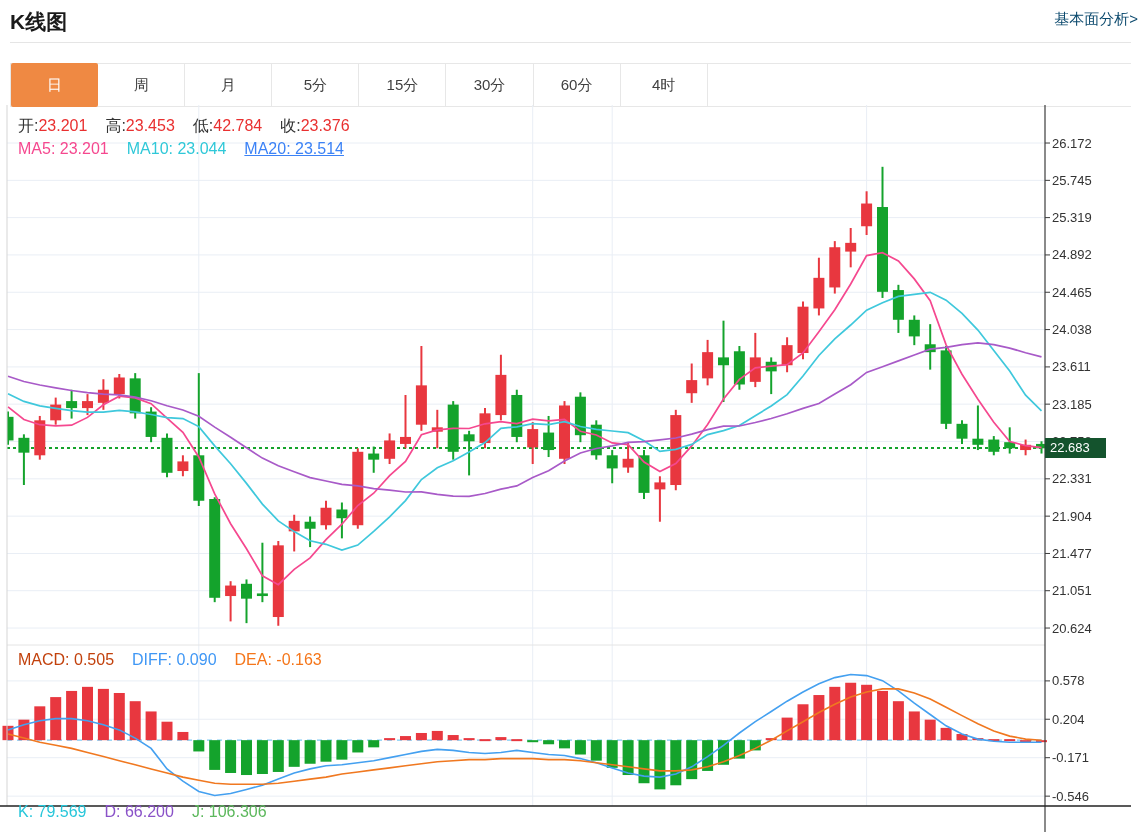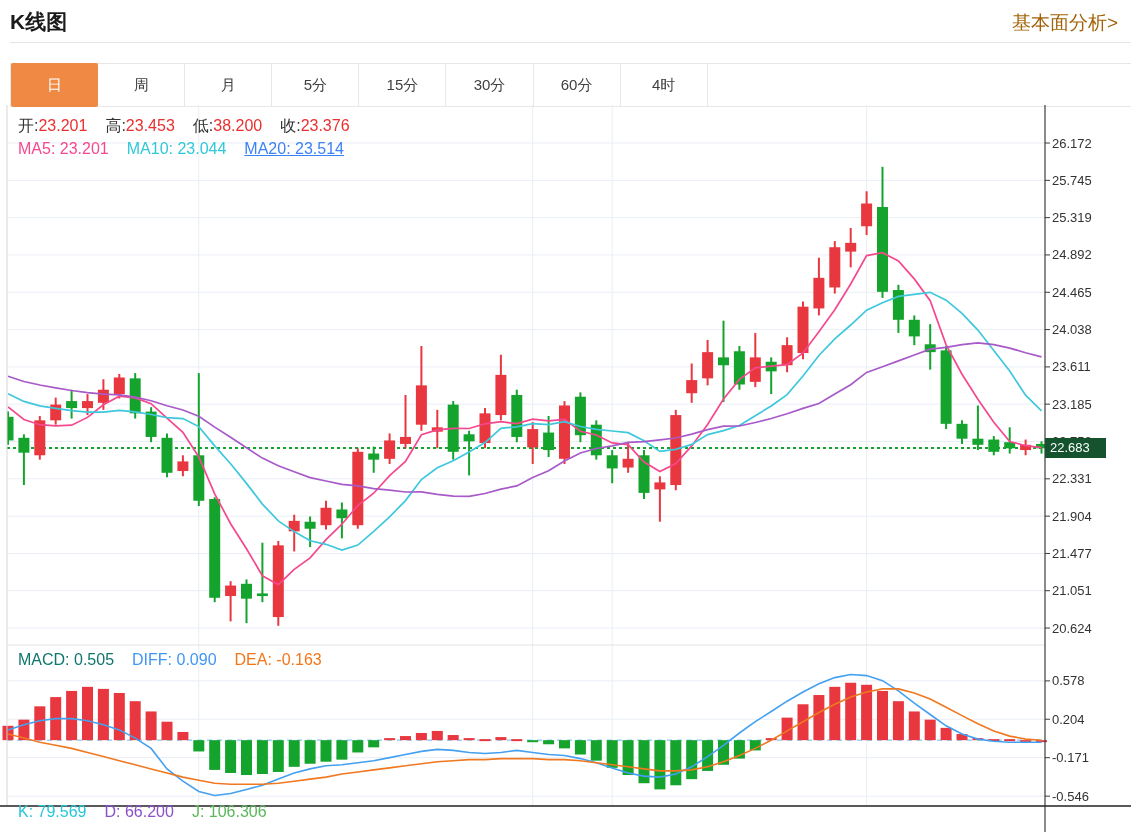--- a/index.html
+++ b/index.html
@@ -1,19 +1,19 @@
 <!DOCTYPE html>
 <html><head>
 <meta charset="utf-8">
 <style>
   html,body{margin:0;padding:0;background:#fff;}
   body{font-family:"Liberation Sans","DejaVu Sans",sans-serif;}
   #app{position:relative;width:1142px;height:835px;background:#fff;overflow:hidden;}
   #page-title{position:absolute;left:10px;top:8px;font-size:21px;font-weight:bold;color:#1a1a1a;}
-  #analysis-link{position:absolute;right:24px;top:10px;font-size:19px;color:#a16207;text-decoration:none;cursor:pointer;}
+  #analysis-link{position:absolute;right:4px;top:10px;font-size:15px;color:#0c4a6e;text-decoration:none;cursor:pointer;}
   #title-divider{position:absolute;left:10px;top:42px;width:1121px;height:0;border-top:1px solid #e5e5e5;}
   #tabs{position:absolute;left:10px;top:63px;width:1121px;height:44px;border-top:1px solid #e7e7e7;border-bottom:1px solid #e7e7e7;border-left:1px solid #e7e7e7;box-sizing:border-box;display:flex;}
   .tab{width:87.1px;height:100%;box-sizing:border-box;border-right:1px solid #e7e7e7;display:flex;align-items:center;justify-content:center;font-size:15px;color:#404040;cursor:pointer;background:#fff;}
   .tab.active{color:#fff;border:none;border-radius:2px;margin:-1px 0;height:44px;}
   #chart-wrap{position:absolute;left:0;top:105px;width:1142px;height:730px;}
   svg{position:absolute;left:0;top:0;}
   .legend-row{position:absolute;display:flex;gap:18px;font-size:16px;white-space:nowrap;z-index:5;}
   .legend-row .lbl{color:#333;}
   #price-label{position:absolute;left:1045px;top:337px;width:56px;height:20px;color:#fff;font-size:13px;line-height:20px;padding-left:5px;z-index:6;}
   #kdj-row{top:698px;left:18px;align-items:center;}
@@ -311,30 +311,30 @@
         <rect x="1036" y="635.1643312101911" width="11" height="2" fill="#e8373f"></rect>
         <polyline points="8.0,624.9 23.9,619.8 39.8,615.7 55.7,613.6 71.6,613.6 87.5,615.7 103.4,619.8 119.3,624.9 135.2,633.1 151.1,643.4 167.0,663.9 182.9,676.2 198.8,686.4 214.7,690.5 230.6,688.5 246.5,684.4 262.4,680.3 278.3,674.1 294.2,668.0 310.1,663.9 326.0,660.8 341.9,659.8 357.8,657.7 373.7,655.7 389.6,652.6 405.5,649.5 421.4,646.4 437.3,644.4 453.2,645.4 469.1,647.5 485.0,648.5 500.9,647.5 516.8,645.4 532.7,647.5 548.6,649.5 564.5,650.5 580.4,653.6 596.3,657.7 612.2,662.9 628.1,668.0 644.0,671.1 659.9,672.1 675.8,669.0 691.7,661.8 707.6,651.6 723.5,640.3 739.4,628.0 755.3,616.7 771.2,606.5 787.1,596.2 803.0,587.0 818.9,578.8 834.8,572.6 850.7,569.5 866.6,570.6 882.5,575.7 898.4,585.9 914.3,598.2 930.2,609.5 946.1,620.8 962.0,629.0 977.9,634.1 993.8,636.2 1009.7,637.2 1025.6,637.2 1041.5,637.2" fill="none" stroke="#44a0f0" stroke-width="1.6"></polyline>
         <polyline points="8.0,629.0 23.9,633.1 39.8,637.2 55.7,640.3 71.6,643.4 87.5,647.5 103.4,651.6 119.3,655.7 135.2,659.8 151.1,663.9 167.0,668.0 182.9,672.1 198.8,675.2 214.7,678.2 230.6,679.3 246.5,679.3 262.4,679.3 278.3,678.2 294.2,676.2 310.1,674.1 326.0,672.1 341.9,669.0 357.8,667.0 373.7,664.9 389.6,662.9 405.5,660.8 421.4,658.8 437.3,656.7 453.2,655.7 469.1,654.6 485.0,654.6 500.9,653.6 516.8,653.6 532.7,653.6 548.6,654.6 564.5,654.6 580.4,655.7 596.3,657.7 612.2,659.8 628.1,661.8 644.0,663.9 659.9,665.9 675.8,665.9 691.7,664.9 707.6,661.8 723.5,656.7 739.4,650.5 755.3,643.4 771.2,635.2 787.1,625.9 803.0,616.7 818.9,607.5 834.8,599.3 850.7,592.1 866.6,587.0 882.5,583.9 898.4,583.9 914.3,588.0 930.2,594.1 946.1,602.3 962.0,610.6 977.9,618.8 993.8,625.9 1009.7,631.1 1025.6,634.1 1041.5,635.2" fill="none" stroke="#f07820" stroke-width="1.6"></polyline>
         <line x1="7" y1="0" x2="7" y2="701" stroke="#d5d5d5" stroke-width="1"></line>
         <line x1="1045" y1="0" x2="1045" y2="727" stroke="#3c3c3c" stroke-width="1.2"></line>
         <line x1="0" y1="701" x2="1131" y2="701" stroke="#222" stroke-width="1.4"></line>
       </svg>
     <div class="legend-row" id="ohlc-row">
         <span><span class="lbl">开:</span><span style="color: rgb(233, 48, 48);">23.201</span></span>
         <span><span class="lbl">高:</span><span style="color: rgb(233, 48, 48);">23.453</span></span>
-        <span><span class="lbl">低:</span><span style="color: rgb(233, 48, 48);">38.200</span></span>
+        <span><span class="lbl">低:</span><span style="color: rgb(233, 48, 48);">42.784</span></span>
         <span><span class="lbl">收:</span><span style="color: rgb(233, 48, 48);">23.376</span></span>
       </div>
     <div class="legend-row" id="ma-row">
         <span style="color: rgb(245, 72, 143);">MA5: 23.201</span>
         <span style="color: rgb(47, 200, 216);">MA10: 23.044</span>
         <span style="color: #3b82f6; text-decoration: underline;">MA20: 23.514</span>
       </div>
     <div class="legend-row" id="macd-row">
-        <span style="color: #0f766e; text-align: center;">MACD: 0.505</span>
+        <span style="color: #c2410c; text-align: center;">MACD: 0.505</span>
         <span style="color: rgb(63, 151, 245);">DIFF: 0.090</span>
         <span style="color: rgb(245, 118, 26);">DEA: -0.163</span>
       </div>
     <div class="legend-row" id="kdj-row">
         <span style="color: rgb(38, 198, 218);">K: 79.569</span>
         <span style="color: rgb(138, 82, 200);">D: 66.200</span>
         <span style="color: rgb(92, 184, 92);">J: 106.306</span>
       </div>
     <div id="price-label" style="background: #14532d; top: 333px;">22.683</div>
   </div>

